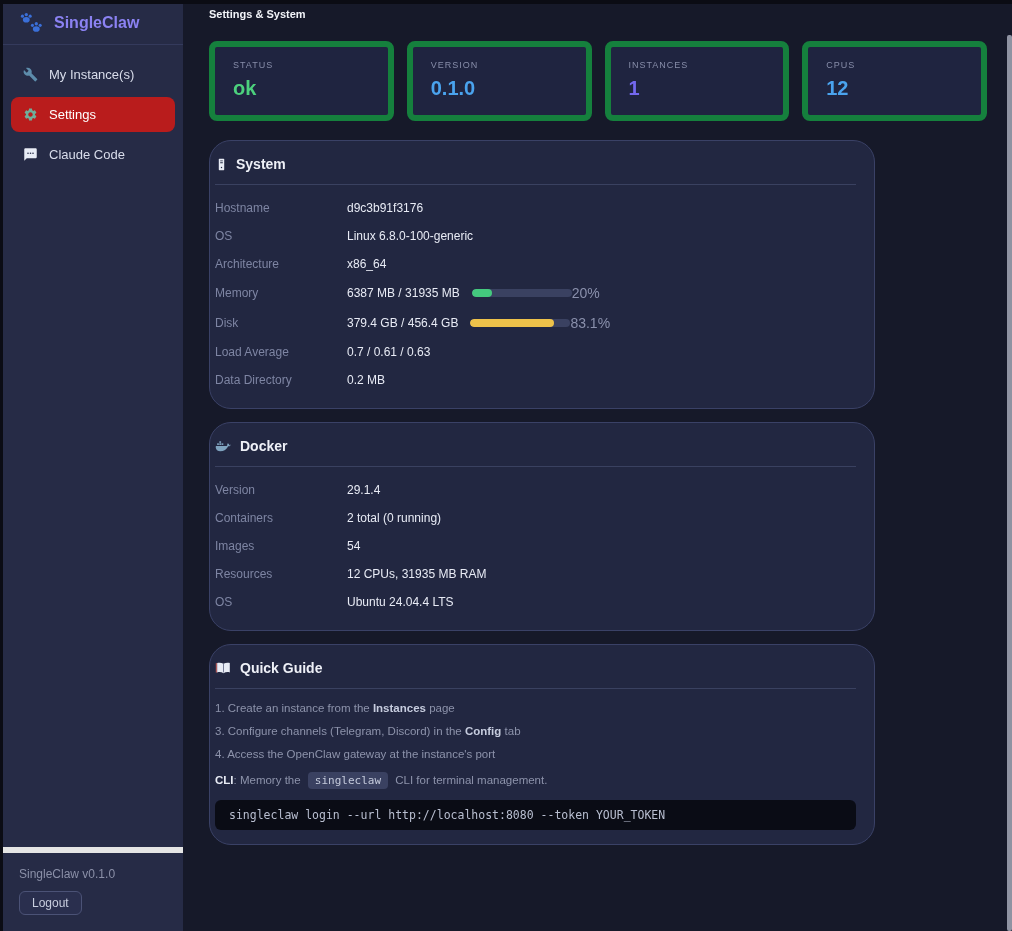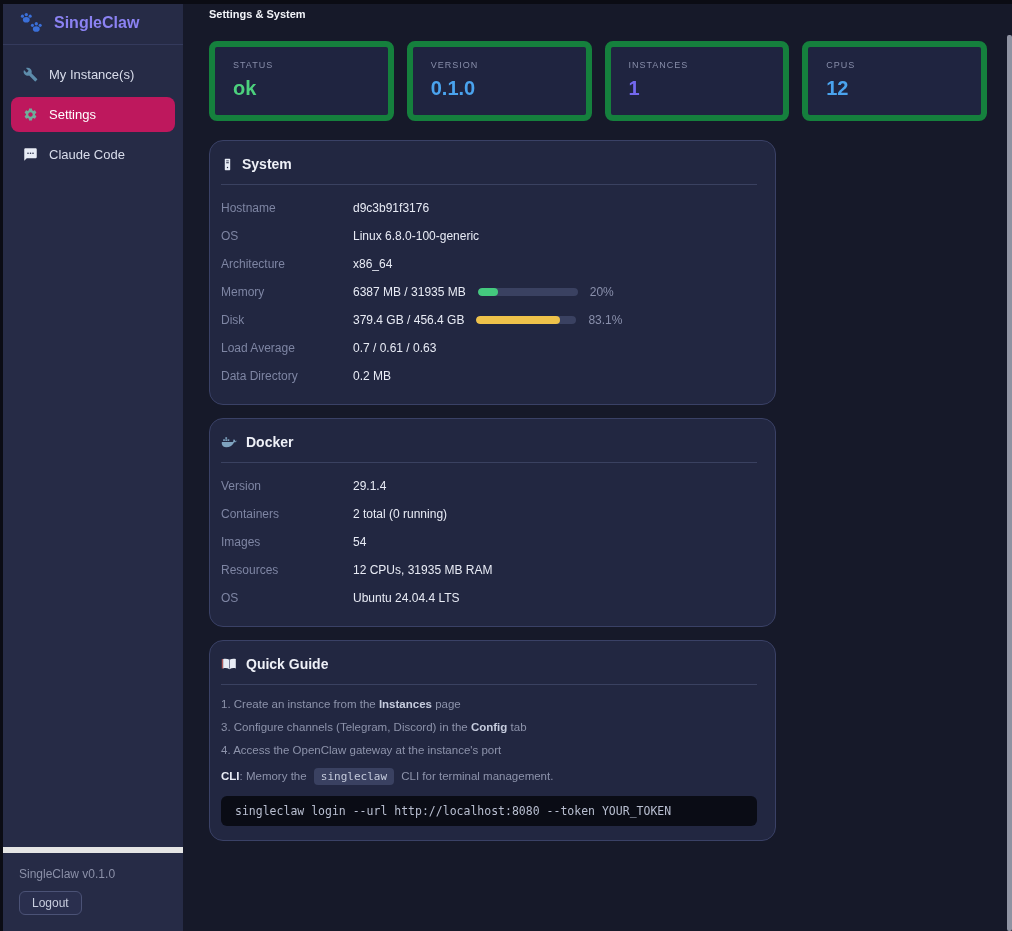--- a/index.html
+++ b/index.html
@@ -8,52 +8,52 @@
   .page { display:flex; width:100%; height:100%; padding:4px 0 0 3px; }
 
   
   .sidebar { width:180px; background:#262b46; display:flex; flex-direction:column; flex-shrink:0; }
   .sidebar-header { display:flex; align-items:center; gap:10px; padding:7px 14px 10px 16px;
                     border-bottom:1px solid #343a5c; }
   .sidebar-header .app-title { color:#8b82f2; font-size:16px; font-weight:bold; }
   .nav { flex:1; padding:14px 8px 0 8px; }
   .nav-item { display:flex; align-items:flex-end; gap:11px; padding:8px 12px; margin:0 0 7px 0;
               border-radius:8px; color:#d9ddeb; font-size:13px; cursor:pointer; }
-  .nav-item.active { background:#be185d; color:#ffffff; padding:10px 12px; }
+  .nav-item.active { background:#b91c1c; color:#ffffff; padding:10px 12px; }
   .nav-item svg { flex-shrink:0; }
   .sidebar-footer { border-top:6px solid #e5e5e5; padding:14px 16px 16px 16px; }
   .version-text { color:#8b90a8; font-size:12px; }
   .logout-btn { margin-top:10px; background:#2a2f4e; border:1px solid #4b5276; border-radius:6px;
                 color:#c9cedf; font-size:12px; padding:4px 12px; cursor:pointer;
                 font-family:"Liberation Sans", sans-serif; }
 
   
   .main { flex:1; background:#161929; position:relative; overflow:hidden; }
   .page-title { color:#f2f4f9; font-size:11px; font-weight:bold; margin:4px 4px 0 26px; }
 
   .stats-row { display:grid; grid-template-columns:repeat(4,1fr); gap:13px; margin:21px 25px 0 26px; }
   .stat-card { background:#1f2440; border:6px solid #15803d; border-radius:8px; padding:13px 28px 15px 18px; }
   .stat-label { color:#878da9; font-size:9px; letter-spacing:1px; }
   .stat-value { font-size:20px; font-weight:bold; margin-top:7px; }
 
-  .section-card { width:567px; background:#222741; border:1px solid #3a4166; border-radius:14px;
-                  margin:19px 0 0 26px; padding:15px 18px 14px 11px; }
+  .section-card { width:666px; background:#222741; border:1px solid #3a4166; border-radius:22px;
+                  margin:19px 0 0 26px; padding:15px 18px 14px 5px; }
   .section-card + .section-card { margin-top:13px; }
   .card-header { display:flex; align-items:center; gap:8px; padding-bottom:12px;
                  border-bottom:1px solid #3a4160; }
   .card-title { color:#eef0f7; font-size:14px; font-weight:bold; }
   .card-body { padding-top:9px; }
 
   .info-row { display:flex; align-items:center; padding:7px 0; }
   .info-label { flex:0 0 132px; color:#7e85a3; font-size:12px; }
   .info-value { color:#e8ebf5; font-size:12px; }
   .bar-track { display:inline-block; width:100px; height:8px; border-radius:4px; background:#3a4161;
                margin-left:12px; overflow:hidden; vertical-align:middle; }
   .bar-fill { display:block; height:100%; border-radius:4px; }
-  .bar-pct { color:#8a90ac; font-size:12px; margin-left:12px; }
+  .bar-pct { color:#8a90ac; font-size:14px; }
 
   
   .guide-steps { padding-top:13px; }
   .guide-step { color:#8d93ab; font-size:11.5px; margin-bottom:11px; }
   .guide-step b { color:#c6ccde; }
   .cli-note { margin-top:14px; color:#8d93ab; font-size:11.5px; }
   .cli-note b { color:#e9ecf5; }
   .inline-code { font-family:"DejaVu Sans Mono", monospace; font-size:11px; background:#3a4161;
                  color:#c4cadb; border-radius:4px; padding:2px 7px; margin:0 4px; }
   .code-block { margin-top:13px; background:#0a0c15; border-radius:6px; padding:8px 14px;

